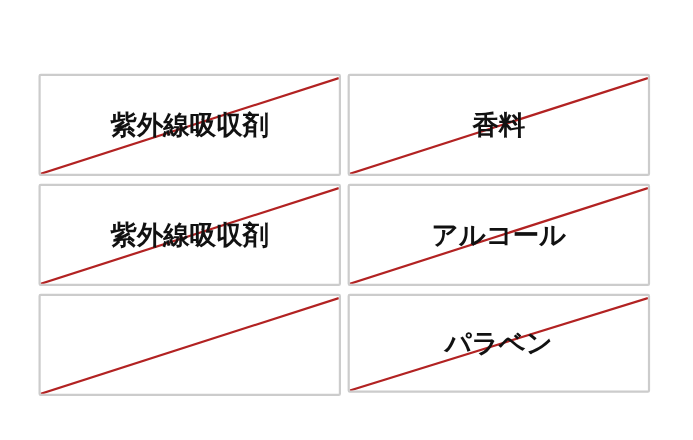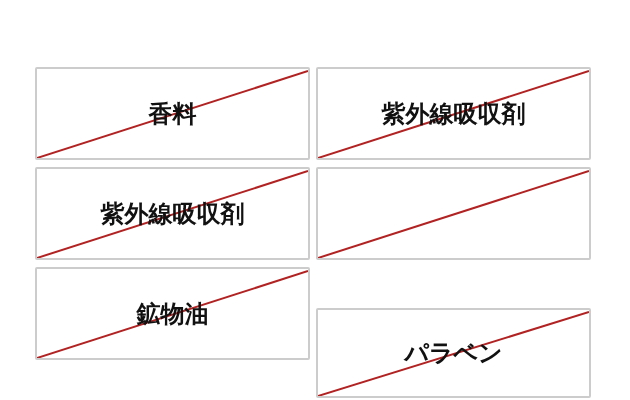--- a/index.html
+++ b/index.html
@@ -3,56 +3,56 @@
   <meta charset="utf-8">
   <style>
     html, body { margin: 0; padding: 0; background: #ffffff; }
     body { width: 630px; height: 400px; position: relative; overflow: hidden;
       font-family: "DejaVu Sans", "Liberation Sans", sans-serif; }
     .grid { position: absolute; left: 35px; top: 67px; width: 555px;
       display: grid; grid-template-columns: 275px 275px; column-gap: 6px; row-gap: 7px; }
     .card { position: relative; width: 271px; height: 89px;
       border: 2px solid #cccccc; border-radius: 2px; background: #fff;
       display: flex; align-items: center; justify-content: center; box-sizing: content-box; }
-    .card.short { height: 86px; margin-top: 41px; }
+    .card.short { height: 86px; }
     .card svg { position: absolute; left: 0; top: 0; width: 100%; height: 100%; pointer-events: none; }
     .label { position: relative; font-size: 24px; font-weight: bold; color: #111; letter-spacing: 0px; }
   </style>
 </head>
 <body>
 
 <div class="grid">
+  <div class="card">
+    <svg viewBox="0 0 271 89" preserveAspectRatio="none">
+        <line x1="0" y1="89" x2="271" y2="2" stroke="#b22222" stroke-width="2"></line>
+      </svg>
+    <span class="label">紫外線吸収剤</span>
+  </div>
   <div class="card">
     <svg viewBox="0 0 271 89" preserveAspectRatio="none">
         <line x1="0" y1="89" x2="271" y2="2" stroke="#b22222" stroke-width="2"></line>
       </svg>
     <span class="label">香料</span>
   </div>
   <div class="card">
     <svg viewBox="0 0 271 89" preserveAspectRatio="none">
         <line x1="0" y1="89" x2="271" y2="2" stroke="#b22222" stroke-width="2"></line>
       </svg>
     <span class="label">紫外線吸収剤</span>
   </div>
   <div class="card">
     <svg viewBox="0 0 271 89" preserveAspectRatio="none">
         <line x1="0" y1="89" x2="271" y2="2" stroke="#b22222" stroke-width="2"></line>
       </svg>
-    <span class="label">紫外線吸収剤</span>
+    <span class="label">アルコール</span>
   </div>
   <div class="card">
     <svg viewBox="0 0 271 89" preserveAspectRatio="none">
         <line x1="0" y1="89" x2="271" y2="2" stroke="#b22222" stroke-width="2"></line>
       </svg>
-  </div>
-  <div class="card">
-    <svg viewBox="0 0 271 89" preserveAspectRatio="none">
-        <line x1="0" y1="89" x2="271" y2="2" stroke="#b22222" stroke-width="2"></line>
-      </svg>
-    <span class="label">鉱物油</span>
   </div>
   <div class="card short">
     <svg viewBox="0 0 271 86" preserveAspectRatio="none">
         <line x1="0" y1="86" x2="271" y2="2" stroke="#b22222" stroke-width="2"></line>
       </svg>
     <span class="label">パラベン</span>
   </div>
 </div>
 
 </body></html>

